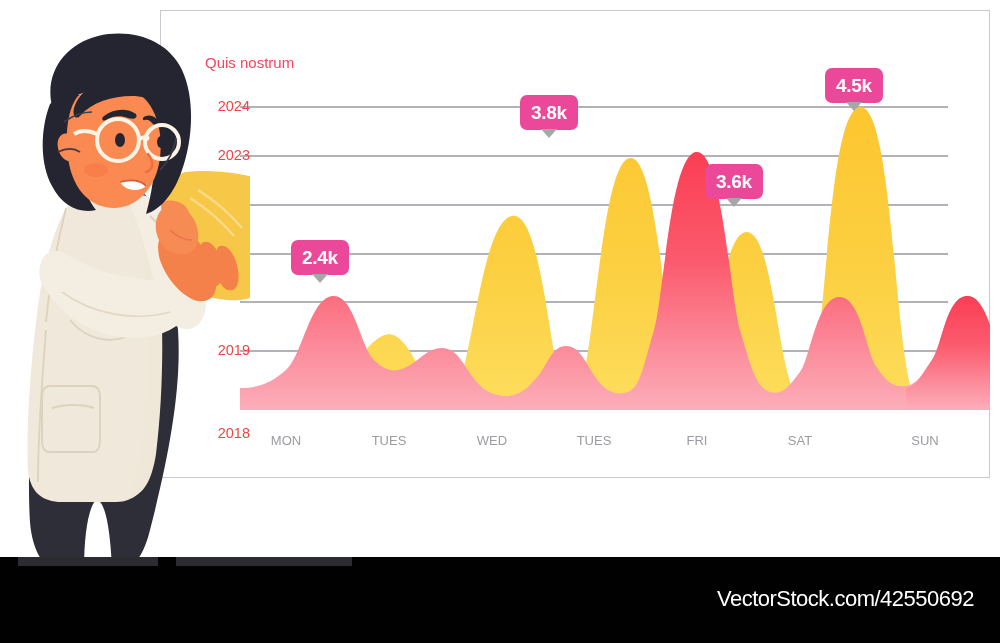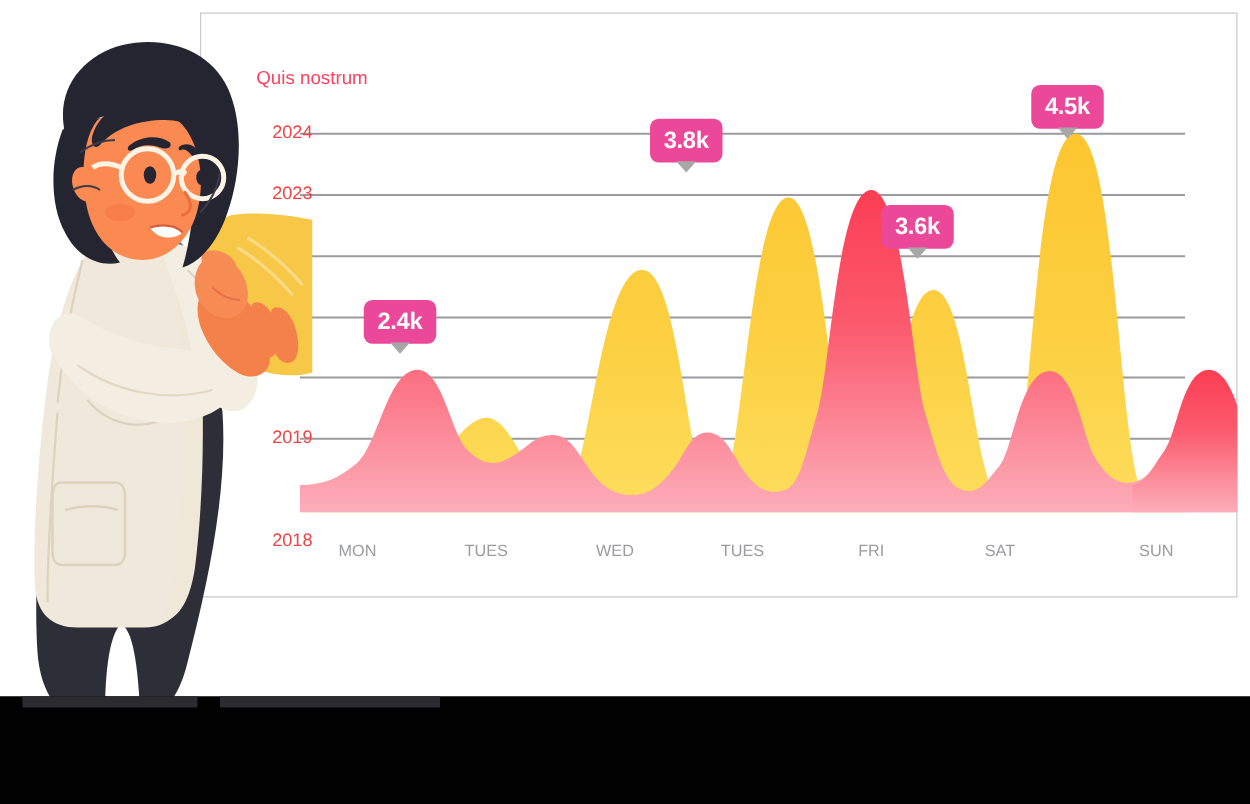--- a/index.html
+++ b/index.html
@@ -266,14 +266,15 @@
                C166 76,150 66,132 66 C112 66,92 72,80 86 C76 90,72 86,74 78 Z"></path>
       <path fill="none" stroke="#3b3b4a" stroke-width="1.6" d="M64 92 C72 86,82 82,92 82"></path>
       <path fill="none" stroke="#3b3b4a" stroke-width="1.6" d="M58 122 C66 118,74 118,80 122"></path>
       <path fill="none" stroke="#3b3b4a" stroke-width="1.6" d="M160 140 C168 132,174 120,176 108"></path>
     </svg>
   </div>
 
   <div class="wm-bar"></div>
   <div class="wm-tab" style="left:18px;width:140px;"></div>
   <div class="wm-tab" style="left:176px;width:176px;"></div>
+  <div class="wm-url">VectorStock.com/42550692</div>
 
 </div>
 
 </body></html>

